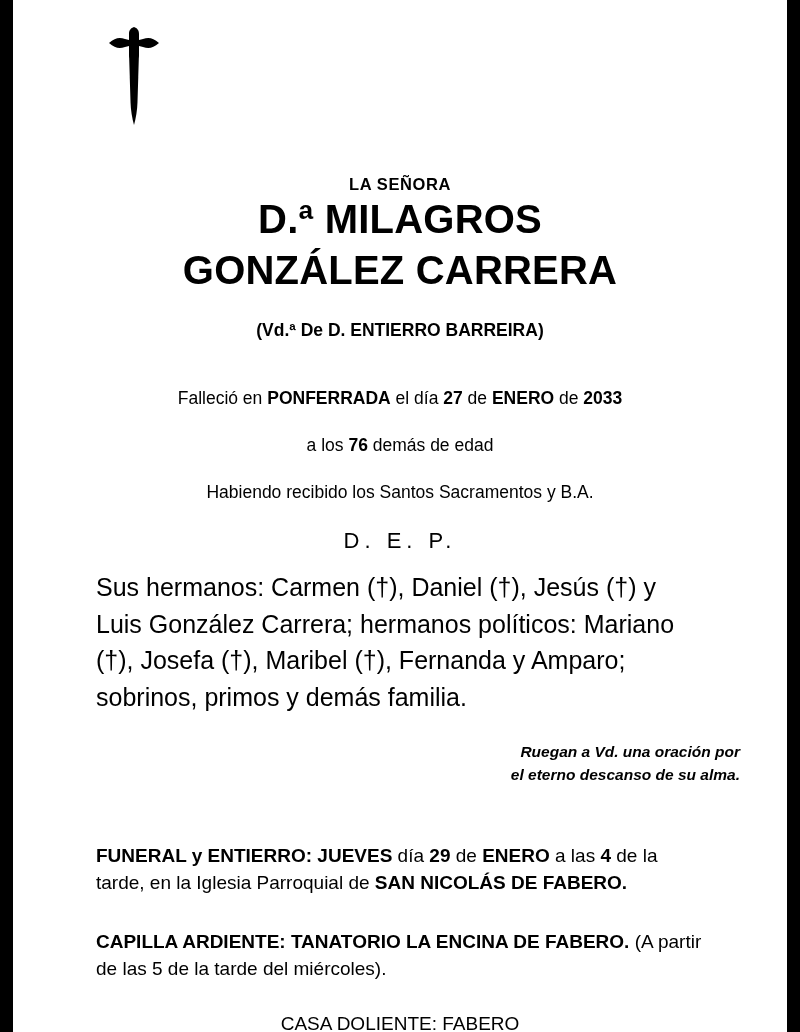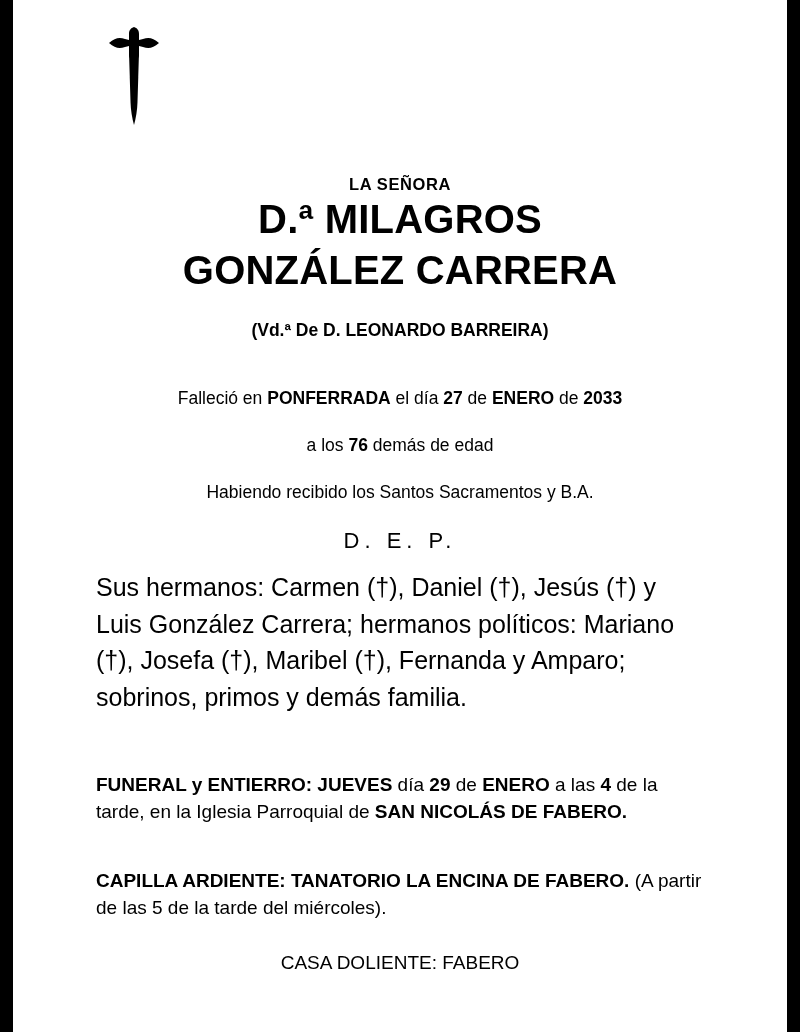--- a/index.html
+++ b/index.html
@@ -116,21 +116,21 @@
     line-height: 1.45;
   }
 
   .para {
     margin: 0 83px 0 83px;
     font-size: 19px;
     line-height: 1.42;
     text-align: left;
   }
   .funeral { margin-top: 57px; }
-  .chapel  { margin-top: 42px; }
+  .chapel  { margin-top: 32px; }
   .house   { margin-top: 28px; text-align: center; }
 </style>
 </head>
 <body>
 
 <div class="page">
 
   <div class="edge edge-left"></div>
   <div class="edge edge-right"></div>
 
@@ -149,36 +149,40 @@
 
     <div class="content">
 
       <div class="la-senora block-centered">LA SEÑORA</div>
 
       <div class="name block-centered">
         <div>D.ª MILAGROS</div>
         <div>GONZÁLEZ CARRERA</div>
       </div>
 
-      <div class="widow block-centered">(Vd.ª De D. LEONARDO BARREIRA)</div>
+      <div class="widow block-centered">(Vd.ª De D. ENTIERRO BARREIRA)</div>
 
       <div class="died block-centered">
         <span>Falleció en </span><b>PONFERRADA</b><span> el día </span><b>27</b><span> de </span><b>ENERO</b><span> de </span><b>2033</b>
       </div>
 
       <div class="age block-centered">
         <span>a los </span><b>76</b><span> demás de edad</span>
       </div>
 
       <div class="sacraments block-centered">Habiendo recibido los Santos Sacramentos y B.A.</div>
 
       <div class="dep block-centered">D.  E.  P.</div>
 
       <div class="family">Sus hermanos: Carmen (†), Daniel (†), Jesús (†) y Luis González Carrera; hermanos políticos: Mariano (†), Josefa (†), Maribel (†), Fernanda y Amparo; sobrinos, primos y demás familia.</div>
 
+      <div class="prayer">
+        <div>Ruegan a Vd. una oración por</div>
+        <div>el eterno descanso de su alma.</div>
+      </div>
 
       <div class="para funeral">
         <b>FUNERAL y ENTIERRO:</b><span> </span><b>JUEVES</b><span> día </span><b>29</b><span> de </span><b>ENERO</b><span> a las </span><b>4</b><span> de la tarde, en la Iglesia Parroquial de </span><b>SAN NICOLÁS DE FABERO.</b>
       </div>
 
       <div class="para chapel">
         <b>CAPILLA ARDIENTE:</b><b> TANATORIO LA ENCINA DE FABERO.</b><span> (A partir de las 5 de la tarde del miércoles).</span>
       </div>
 
       <div class="para house">

